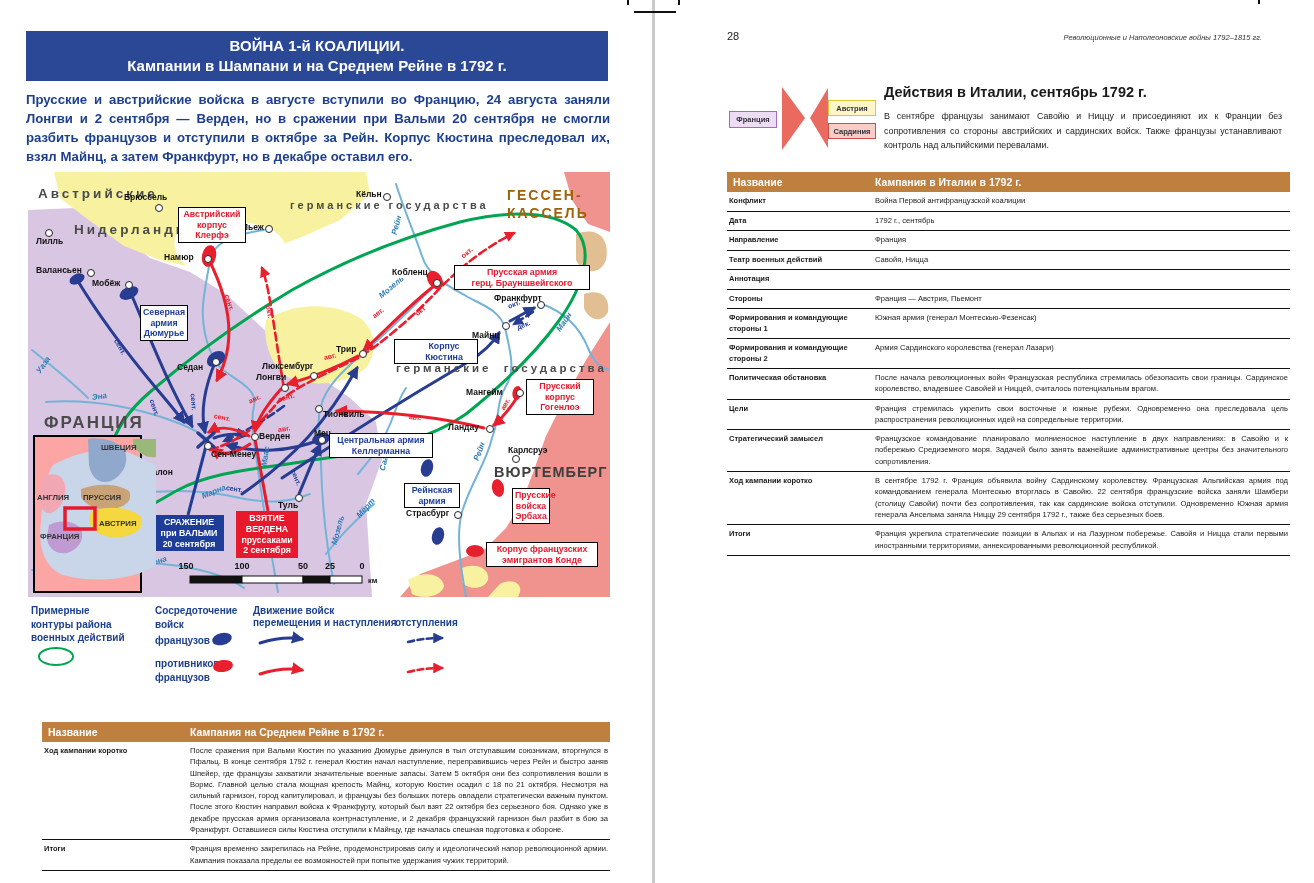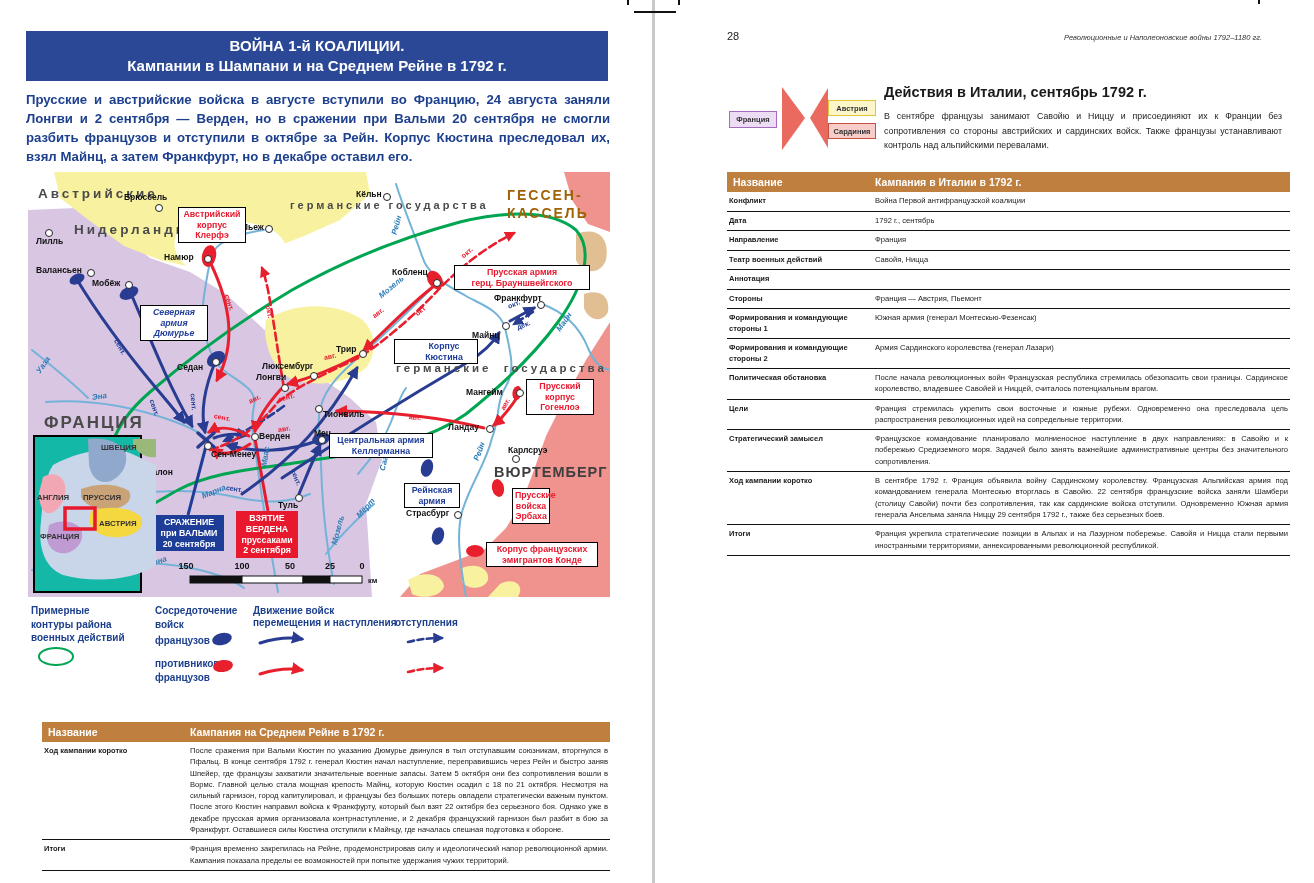--- a/index.html
+++ b/index.html
@@ -26,21 +26,21 @@
   .city-dot{position:absolute;width:6px;height:6px;border:1.3px solid #222;background:#fff;border-radius:50%;}
   .city-lbl{position:absolute;font-size:8.5px;font-weight:bold;color:#111;white-space:nowrap;}
   .river{position:absolute;font-size:8px;font-style:italic;font-weight:bold;color:#2d7cb5;
          white-space:nowrap;transform-origin:left center;}
   .month{position:absolute;font-size:7px;font-weight:bold;white-space:nowrap;transform-origin:left center;}
   .unit{position:absolute;background:#fff;border:1px solid #000;font-size:8.8px;font-weight:bold;
         line-height:10.5px;text-align:center;white-space:pre-line;padding:1px 2px;box-sizing:border-box;}
   .battle{position:absolute;color:#fff;font-size:8.8px;font-weight:bold;line-height:10.8px;
           text-align:center;white-space:pre-line;padding:2px;box-sizing:border-box;}
   #inset{position:absolute;left:5px;top:263px;width:109px;height:158px;border:2px solid #000;
-         background:#14b8a6;box-sizing:border-box;}
+         background:#fca5a5;box-sizing:border-box;}
   #inset svg{position:absolute;left:0;top:0;}
   .inset-lbl{position:absolute;font-size:7.8px;font-weight:bold;color:#333;white-space:nowrap;}
   .scale-lbl{position:absolute;font-size:9px;font-weight:bold;color:#111;transform:translateX(-50%);white-space:nowrap;}
   .scale-km{position:absolute;font-size:7.5px;font-weight:bold;color:#111;}
 
   
   #legend{position:absolute;left:28px;top:600px;width:582px;height:112px;}
   .leg-t{position:absolute;font-size:10px;font-weight:bold;color:#1c3f8e;line-height:13.5px;white-space:pre-line;}
   .ell{position:absolute;border-radius:50%;}
 
@@ -273,21 +273,21 @@
       <div class="city-lbl" style="left: 438px; top: 215px;">Мангейм</div>
       <div class="city-dot" style="left: 458px; top: 253px;"></div>
       <div class="city-lbl" style="left: 420px; top: 250px;">Ландау</div>
       <div class="city-dot" style="left: 484px; top: 283px;"></div>
       <div class="city-lbl" style="left: 480px; top: 273px;">Карлсруэ</div>
       <div class="city-dot" style="left: 426px; top: 339px;"></div>
       <div class="city-lbl" style="left: 378px; top: 336px;">Страсбург</div>
       <div class="unit" style="left: 150px; top: 35px; width: 68px; color: rgb(232, 25, 45);">Австрийский
 корпус
 Клерфэ</div>
-      <div class="unit" style="left: 112px; top: 133px; width: 68px; color: rgb(31, 61, 153); font-style: italic;">Северная
+      <div class="unit" style="left: 112px; top: 133px; width: 48px; color: rgb(31, 61, 153);">Северная
 армия
 Дюмурье</div>
       <div class="unit" style="left: 426px; top: 93px; width: 136px; color: rgb(232, 25, 45);">Прусская армия
 герц. Брауншвейгского</div>
       <div class="unit" style="left: 366px; top: 167px; width: 84px; color: rgb(31, 61, 153); padding-left: 18px;">Корпус Кюстина</div>
       <div class="unit" style="left: 498px; top: 207px; width: 68px; color: rgb(232, 25, 45);">Прусский
 корпус
 Гогенлоэ</div>
       <div class="unit" style="left: 301px; top: 261px; width: 104px; color: rgb(31, 61, 153);">Центральная армия
 Келлерманна</div>
@@ -300,21 +300,21 @@
 эмигрантов Конде</div>
       <div class="battle" style="left: 126px; top: 343px; width: 70px; background: rgb(30, 61, 153);">СРАЖЕНИЕ
 при ВАЛЬМИ
 20 сентября</div>
       <div class="battle" style="left: 208px; top: 339px; width: 62px; background: rgb(232, 25, 45);">ВЗЯТИЕ
 ВЕРДЕНА
 пруссаками
 2 сентября</div>
       <div class="scale-lbl" style="left: 158px; top: 389px;">150</div>
       <div class="scale-lbl" style="left: 214px; top: 389px;">100</div>
-      <div class="scale-lbl" style="left: 262px; top: 389px;">50</div>
+      <div class="scale-lbl" style="left: 275px; top: 389px;">50</div>
       <div class="scale-lbl" style="left: 302px; top: 389px;">25</div>
       <div class="scale-lbl" style="left: 334px; top: 389px;">0</div>
       <div class="scale-km" style="left: 340px; top: 404px;">км</div>
     </div>
 
   <div id="inset">
     <svg width="121" height="154" viewBox="0 0 121 154">
       <path d="M18 28 C40 16 72 8 95 16 L121 28 L121 128 C98 144 58 146 28 138 C8 130 3 108 6 84 C8 60 10 40 18 28 Z" fill="#c9d6e9"></path>
       <path d="M53 2 C68 0 83 4 90 14 C94 26 88 38 76 44 C64 48 56 40 54 28 Z" fill="#8fa8cc"></path>
       <path d="M98 2 L121 2 L121 20 C111 22 101 14 98 8 Z" fill="#9ab87a"></path>
@@ -370,21 +370,21 @@
         <div class="c2">После сражения при Вальми Кюстин по указанию Дюмурье двинулся в тыл отступавшим союзникам, вторгнулся в Пфальц. В конце сентября 1792 г. генерал Кюстин начал наступление, переправившись через Рейн и быстро заняв Шпейер, где французы захватили значительные военные запасы. Затем 5 октября они без сопротивления вошли в Вормс. Главной целью стала мощная крепость Майнц, которую Кюстин осадил с 18 по 21 октября. Несмотря на сильный гарнизон, город капитулировал, и французы без больших потерь овладели стратегически важным пунктом. После этого Кюстин направил войска к Франкфурту, который был взят 22 октября без серьезного боя. Однако уже в декабре прусская армия организовала контрнаступление, и 2 декабря французский гарнизон был разбит в бою за Франкфурт. Оставшиеся силы Кюстина отступили к Майнцу, где началась спешная подготовка к обороне.</div>
       </div>
       <div class="trow">
         <div class="c1">Итоги</div>
         <div class="c2">Франция временно закрепилась на Рейне, продемонстрировав силу и идеологический напор революционной армии. Кампания показала пределы ее возможностей при попытке удержания чужих территорий.</div>
       </div>
     </div>
 </div>
 
 <div id="pgnum">28</div>
-<div id="runhead">Революционные и Наполеоновские войны 1792–1180 гг.</div>
+<div id="runhead">Революционные и Наполеоновские войны 1792–1815 гг.</div>
 
 <div id="vs-fr" class="vsbox">Франция</div>
 <svg id="vs-tri" width="50" height="66" viewBox="0 0 50 66">
   <polygon points="2,1 2,64 25,32" fill="#ea6a5f"></polygon>
   <polygon points="48,2 48,62 30,32" fill="#ea6a5f"></polygon>
 </svg>
 <div id="vs-au" class="vsbox">Австрия</div>
 <div id="vs-sa" class="vsbox">Сардиния</div>
 
 <div id="rtitle">Действия в Италии, сентябрь 1792 г.</div>

